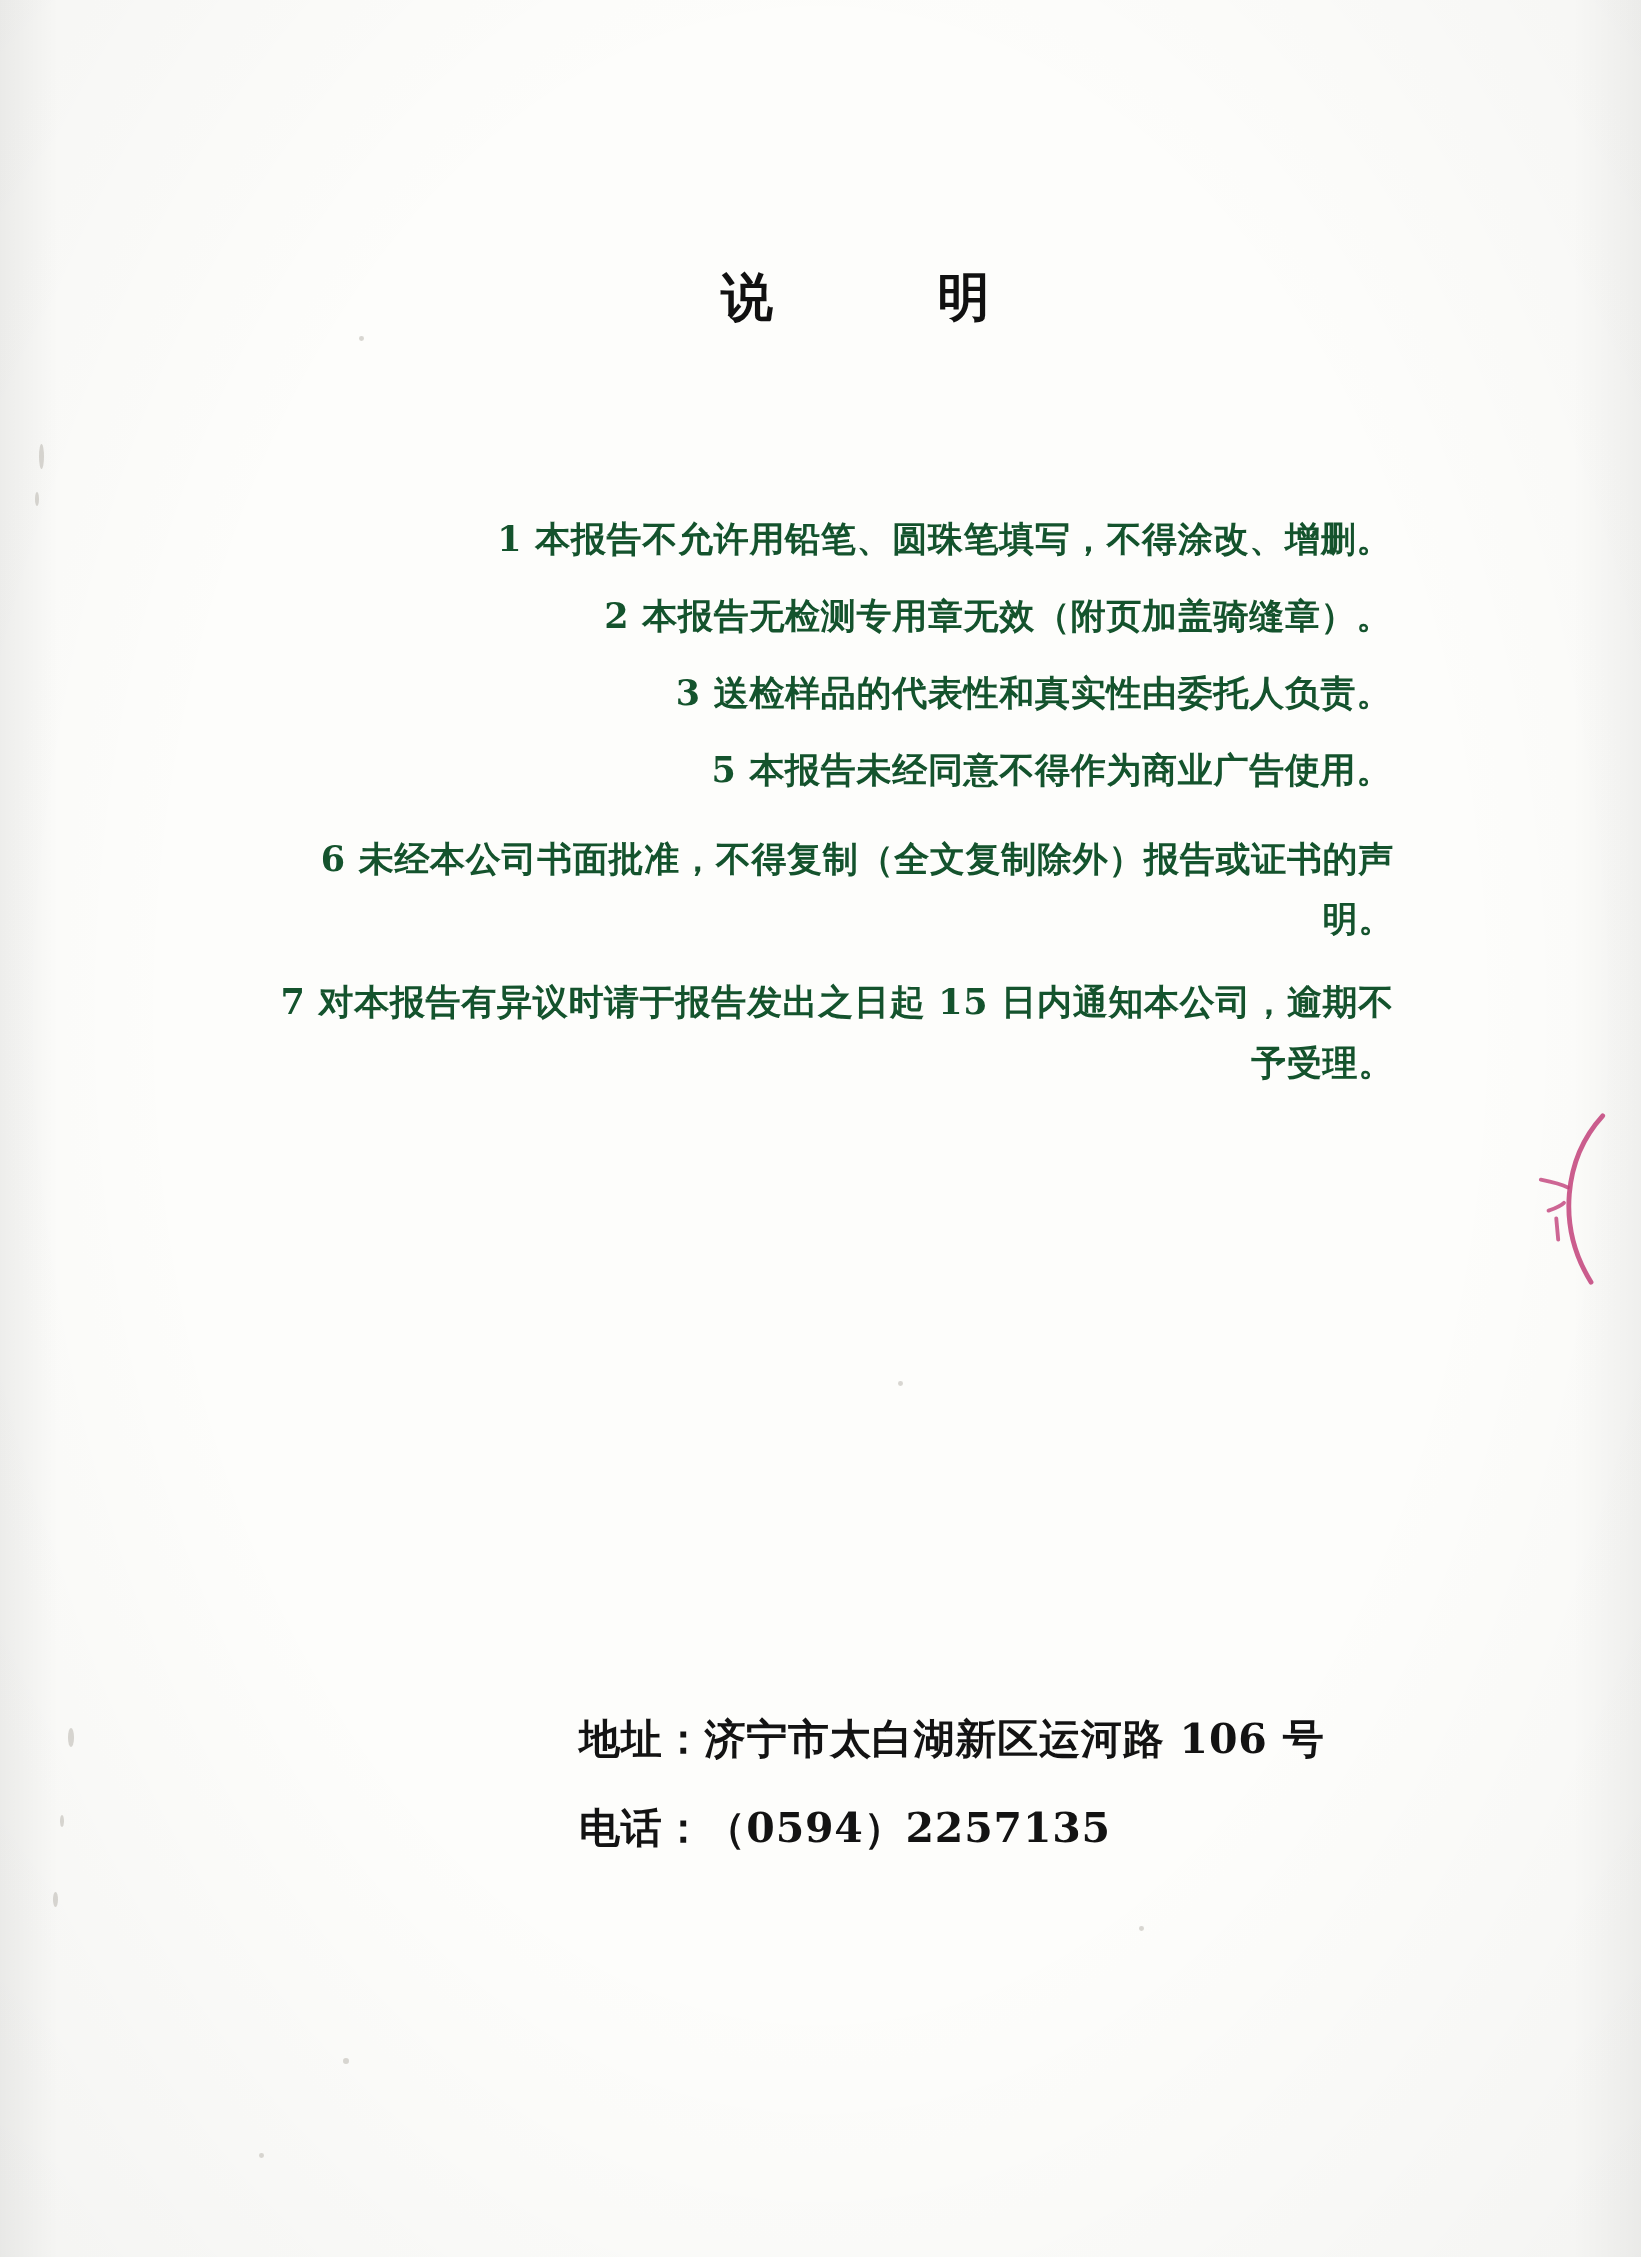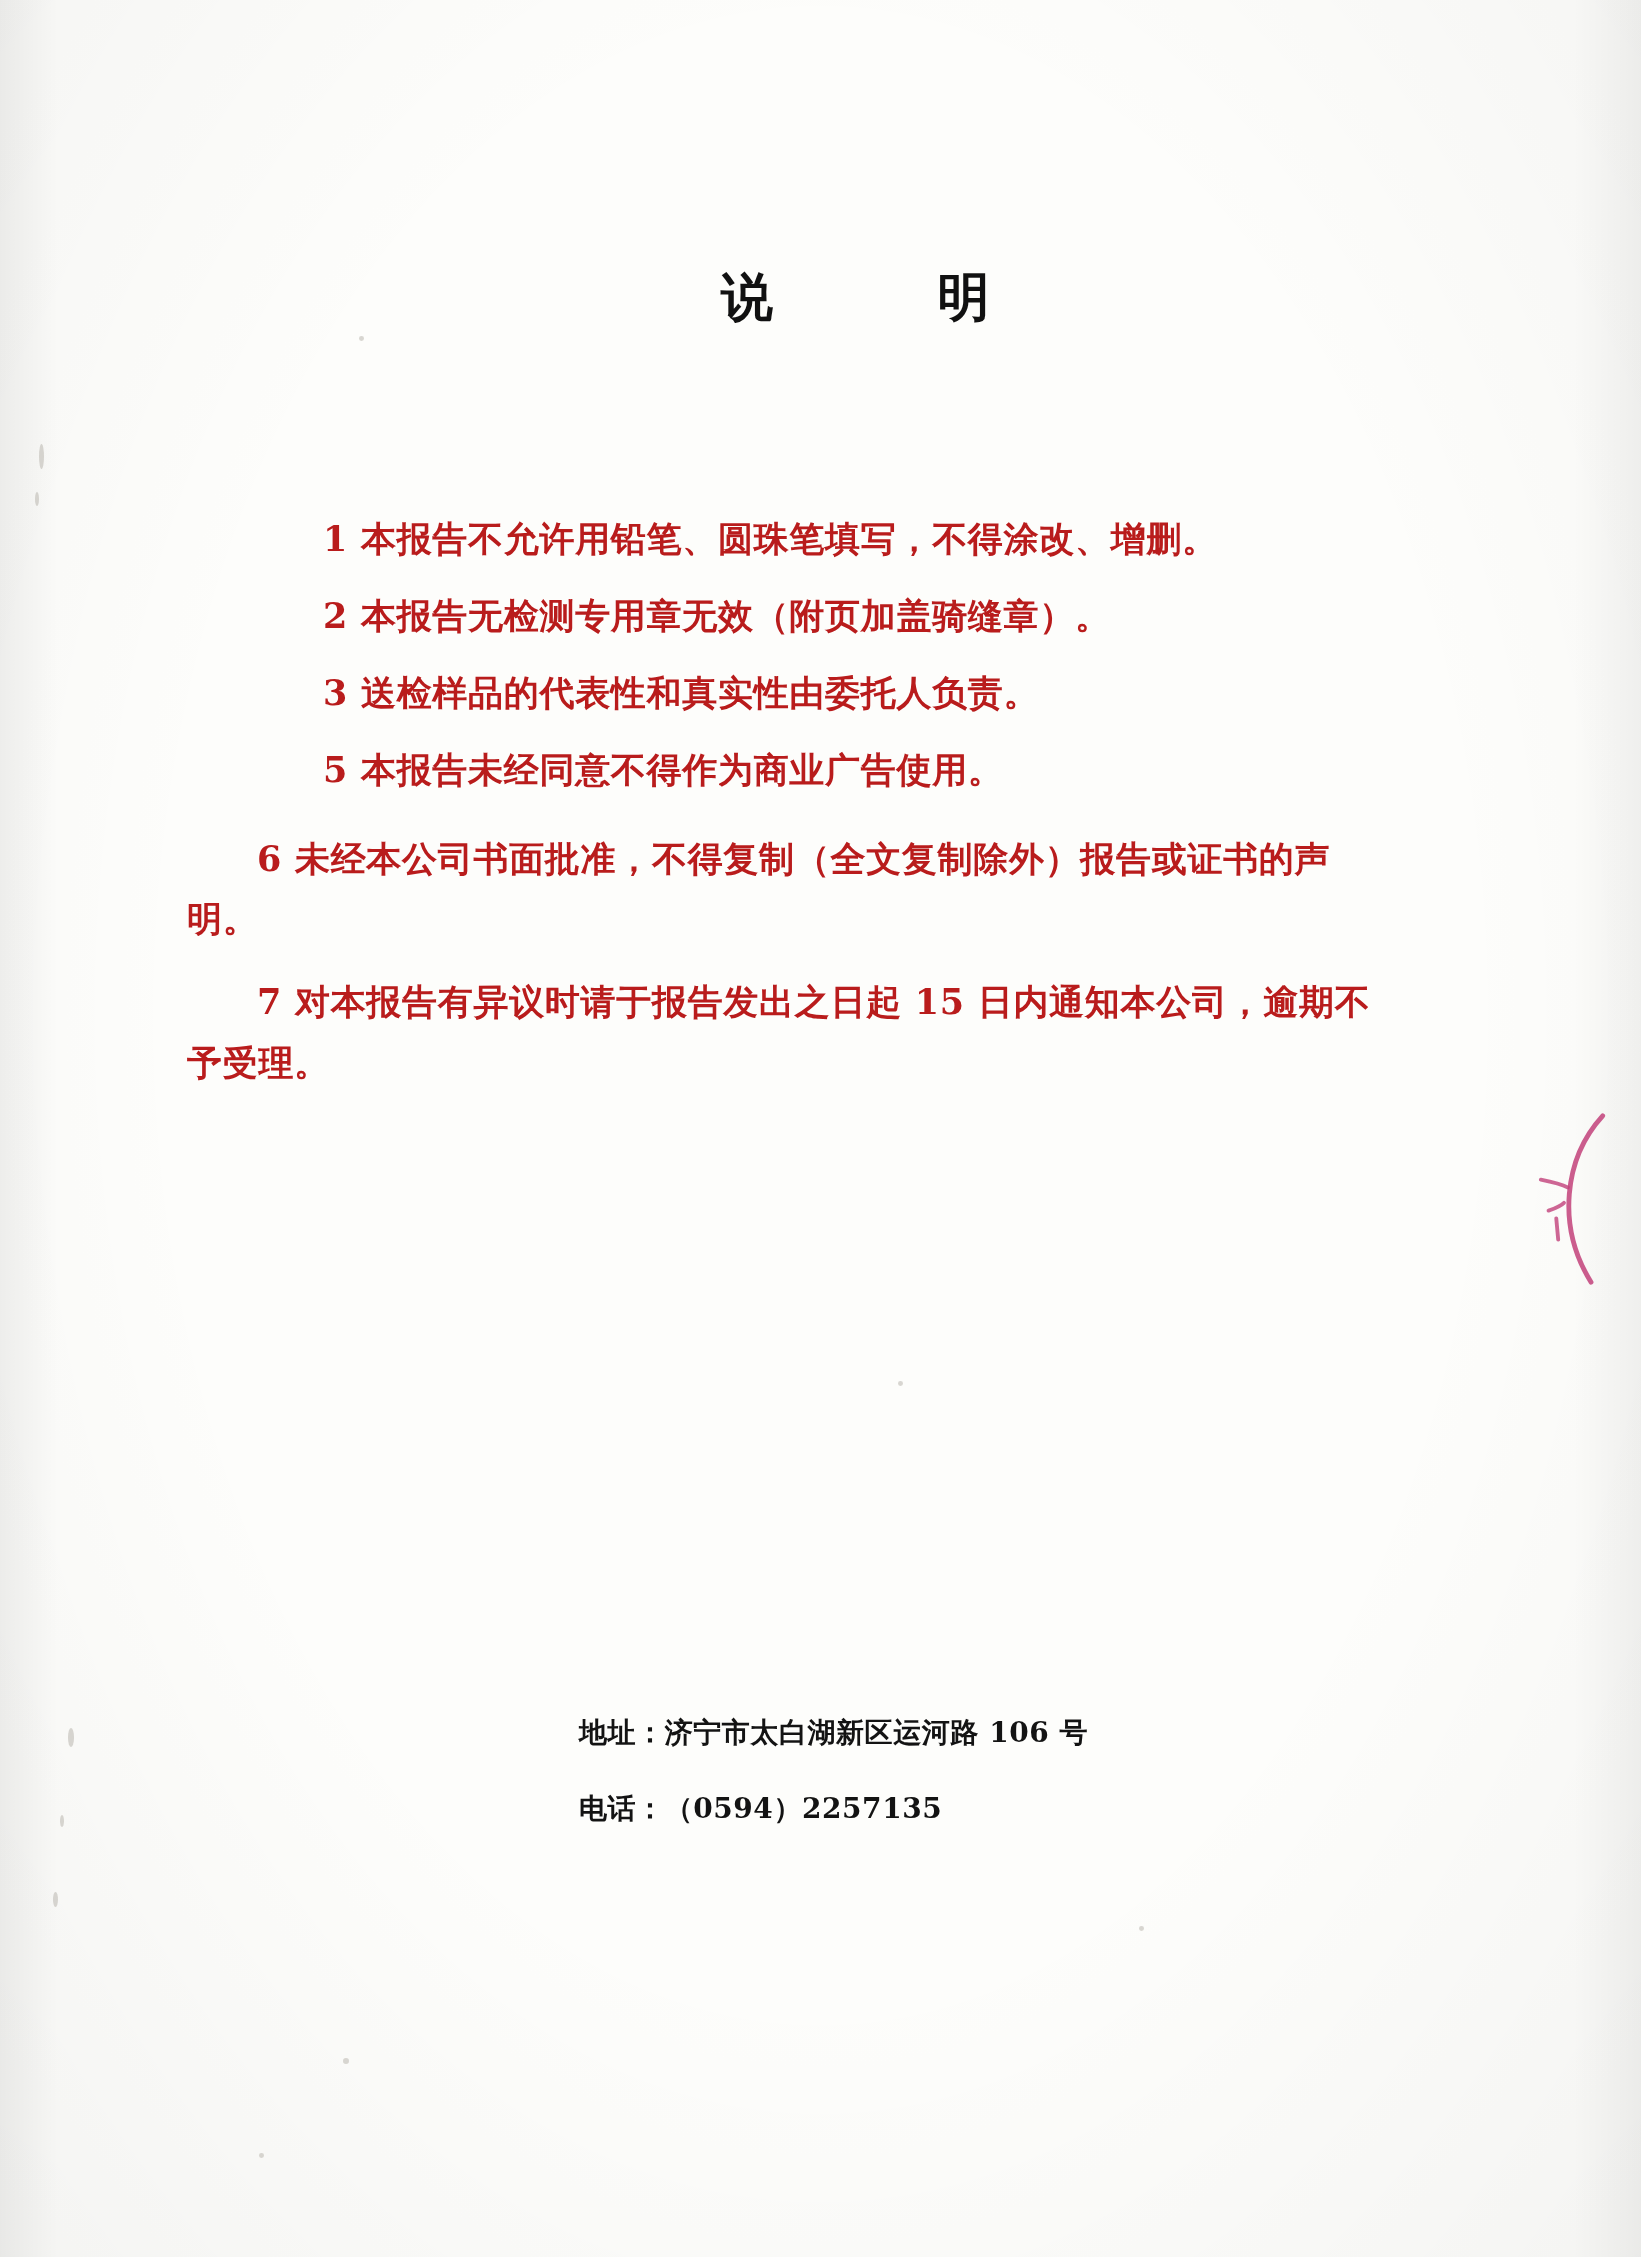--- a/index.html
+++ b/index.html
@@ -56,39 +56,40 @@
     top: 521px;
     left: 253px;
     width: 1139px;
   }
   .para {
     font-size: 35px;
     line-height: 1.0;
     margin-bottom: 42px;
     text-indent: 2em;
     letter-spacing: 0.02em;
-    color: #b91c1c;
+    color: #14532d;
     font-weight: 600;
+    text-align: right;
   }
   .para.wrap {
     text-indent: 2em;
     line-height: 1.72;
     margin-bottom: 23px;
     margin-left: -66px;
     width: 1207px;
   }
 
   .footer-block {
     position: absolute;
     top: 1719px;
     left: 579px;
     width: 869px;
   }
   .footer-line {
-    font-size: 28px;
+    font-size: 41px;
     line-height: 1.0;
     margin-bottom: 48px;
     letter-spacing: 0.02em;
     color: #131313;
     font-weight: 600;
   }
 
   
   .stamp-arc {
     position: absolute;

